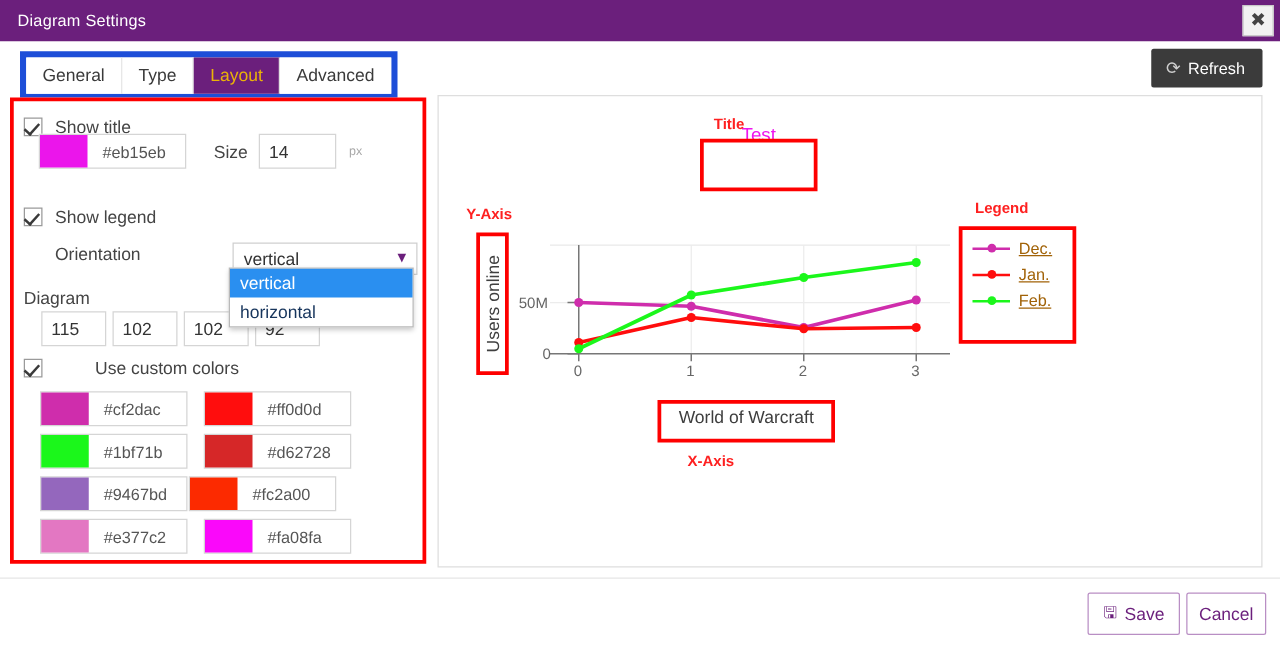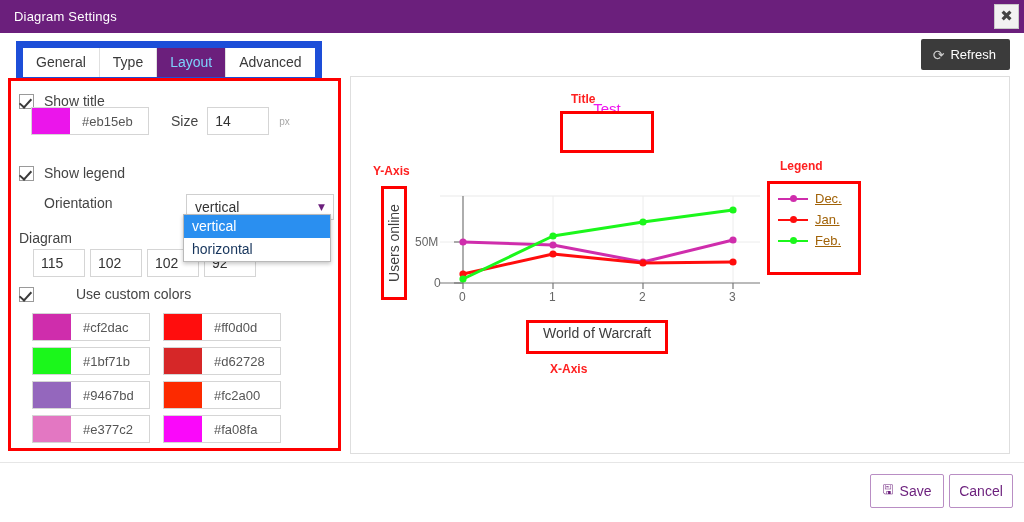--- a/index.html
+++ b/index.html
@@ -34,38 +34,38 @@
     display: flex; align-items: center; justify-content: center;
     cursor: pointer;
     font-size: 15px; color: #444; line-height: 1;
     font-family: "DejaVu Sans", sans-serif;
   }
 
   
   .tabbar {
     position: absolute; left: 16px; top: 41px;
     display: flex;
-    border: 7px solid #1d4ed8;
+    border: 5px solid #1d4ed8;
     background: #fff;
     box-sizing: border-box;
   }
   .tab {
     padding: 6px 13px 7px 13px;
     font-size: 14px;
     color: #3a3a3a;
     border-right: 1px solid #e0e0e0;
     cursor: pointer;
     background: #fff;
     white-space: nowrap;
     line-height: 16px;
   }
   .tab:last-child { border-right: none; }
   .tab.active {
     background: #6b1f7c;
-    color: #7dd3fc;
+    color: #eab308;
   }
 
   
   .refresh-btn {
     position: absolute; right: 14px; top: 39px;
     background: #3b3b3b;
     color: #ffffff;
     border: none;
     padding: 8px 14px 8px 12px;
     font-size: 13px;
@@ -347,21 +347,21 @@
         <div class="swatch" style="background:#d62728"></div>
         <div class="hexval">#d62728</div>
       </div>
     </div>
 
     <div class="row" style="left:21px; top:300px;">
       <div class="color-field">
         <div class="swatch" style="background:#9467bd"></div>
         <div class="hexval">#9467bd</div>
       </div>
-      <div class="color-field" style="margin-left:13px;">
+      <div class="color-field" style="margin-left:1px;">
         <div class="swatch" style="background:#fc2a00"></div>
         <div class="hexval">#fc2a00</div>
       </div>
     </div>
 
     <div class="row" style="left:21px; top:334px;">
       <div class="color-field">
         <div class="swatch" style="background:#e377c2"></div>
         <div class="hexval">#e377c2</div>
       </div>

